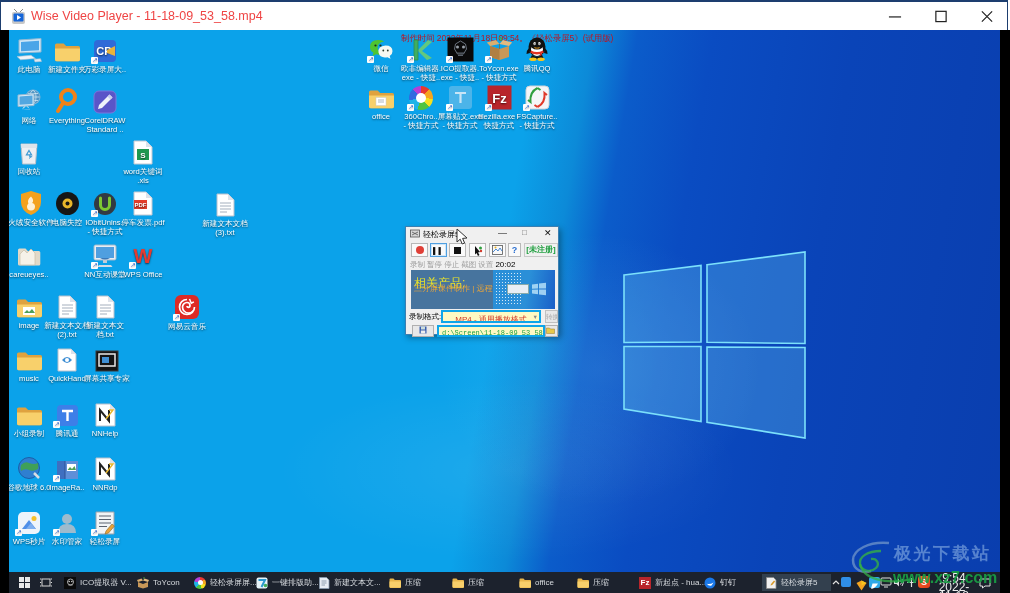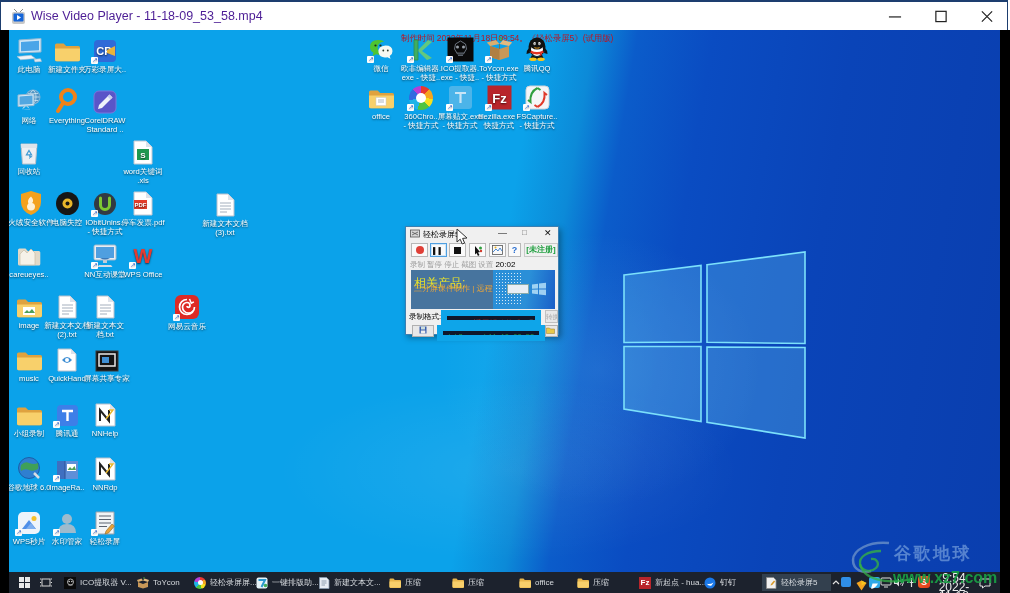--- a/index.html
+++ b/index.html
@@ -1,18 +1,18 @@
 <!DOCTYPE html>
 <html><head>
 <meta charset="utf-8">
 <style>
 html,body{margin:0;padding:0;}
 body{width:1010px;height:593px;position:relative;overflow:hidden;font-family:"Liberation Sans",sans-serif;background:#fff;}
 #titlebar{position:absolute;left:0;top:0;width:1008px;height:30px;background:#fff;border-top:2px solid #1d3e6f;border-left:1px solid #1d3e6f;border-right:1px solid #1d3e6f;box-sizing:border-box;}
-#tbtitle{position:absolute;left:30px;top:7px;font-size:12.5px;color:#4c1d95;}
+#tbtitle{position:absolute;left:30px;top:7px;font-size:12.5px;color:#ef4444;}
 .wbtn{position:absolute;top:0;width:14px;height:28px;color:#222;}
 #videoarea{position:absolute;left:0;top:30px;width:1010px;height:563px;background:#000;}
 #desktop{position:absolute;left:9px;top:30px;width:991px;height:563px;overflow:hidden;
 background:
 radial-gradient(ellipse 260px 220px at 590px 340px, rgba(150,225,255,0.15), rgba(150,225,255,0) 62%),
 radial-gradient(ellipse 330px 130px at 500px 440px, rgba(255,255,255,0.08), rgba(255,255,255,0) 70%),
 linear-gradient(99.5deg,#0ba2ea 0%,#0ba2ea 49%,#0c8ad8 54%,#0b5cca 58%,#0a4cc2 65%,#0a44b8 78%,#0a3eae 100%);}
 
 #taskbar{position:absolute;left:0;top:542px;width:991px;height:21px;background:#1c222d;}
 .tk{position:absolute;top:2px;height:17px;display:flex;align-items:center;color:#d8dce0;font-size:8px;white-space:nowrap;}
@@ -22,21 +22,21 @@
 .ic .g{height:26px;display:flex;align-items:flex-end;justify-content:center;margin-bottom:2px;position:relative;}
 .sc{position:absolute;left:calc(50% - 14px);bottom:-1px;width:7px;height:7px;background:#fff;border-radius:1px;color:#1b5cd5;font-size:6px;line-height:7px;text-align:center;}
 #redcap{position:absolute;left:392px;top:3px;font-size:8.5px;font-weight:normal;color:#bd1420;z-index:2;white-space:nowrap;letter-spacing:-0.1px;}
 
 #rec{position:absolute;left:396px;top:196px;width:154px;height:109px;background:#f0f0f0;border:1px solid #3c7fb1;box-sizing:border-box;z-index:20;box-shadow:2px 3px 6px rgba(0,0,0,.35);font-size:8px;}
 #rec .rtitle{position:absolute;left:0;top:0;width:100%;height:12px;background:#f0f0f0;color:#000;font-size:9px;}
 .rbtn{position:absolute;top:16px;width:17px;height:14px;background:#fafafa;border:1px solid #b8b8b8;box-sizing:border-box;display:flex;align-items:center;justify-content:center;}
 #rgrey{position:absolute;left:4px;top:33px;color:#9a9a9a;font-size:7.5px;white-space:nowrap;letter-spacing:0;}
 #rprev{position:absolute;left:5px;top:43px;width:144px;height:39px;background:#47749e;overflow:hidden;}
 #rfmt{position:absolute;left:3px;top:85px;color:#000;font-size:7.5px;}
-.rfield{position:absolute;background:#0f172a;border:6px solid #0ea5e9;box-sizing:border-box;font-size:8px;overflow:hidden;white-space:nowrap;}
+.rfield{position:absolute;background:#fef9c3;border:2px solid #0ea5e9;box-sizing:border-box;font-size:8px;overflow:hidden;white-space:nowrap;text-align:center;}
 
 #wmtext{position:absolute;left:885px;top:512px;font-size:17px;font-weight:bold;color:rgba(170,205,240,0.48);z-index:25;letter-spacing:2.5px;}
 #wmurl{position:absolute;left:884px;top:539px;font-size:16px;font-weight:bold;color:rgba(25,158,68,0.92);z-index:25;letter-spacing:0;}
 
 #cursor{position:absolute;left:447px;top:198px;z-index:40;}
 </style>
 </head>
 <body>
 <div id="videoarea"></div>
 <div id="desktop">
@@ -553,21 +553,21 @@
     <div style="position:absolute;left:139px;top:98px;width:13px;height:12px;background:#e8e8e8;border:1px solid #b0b0b0;box-sizing:border-box;"><svg width="9" height="9" viewBox="0 0 9 9">
           <path d="M0.5 2 h3 l1 1 h4 v4.5 h-8 Z" fill="#e8c84a" stroke="#9a7a2a" stroke-width=".5"></path>
         </svg></div>
   </div>
 
   <svg style="position:absolute;left:838px;top:511px;z-index:24;" width="72" height="46" viewBox="0 0 72 46">
       <path d="M42 2 C22 0 6 9 6 19 C6 29 16 33 24 30" fill="none" stroke="rgba(150,180,210,0.55)" stroke-width="2.5"></path>
       <path d="M34 10 C20 10 12 16 13 23 C14 30 24 32 29 27 C33 23 30 17 24 18" fill="none" stroke="rgba(52,175,70,0.8)" stroke-width="2.3"></path>
       <path d="M13 23 C16 38 38 44 66 38" fill="none" stroke="rgba(52,175,70,0.75)" stroke-width="2.2"></path>
     </svg>
-  <div id="wmtext">谷歌地球</div>
+  <div id="wmtext">极光下载站</div>
   <div id="wmurl">www.xz7.com</div>
 
   <svg id="cursor" width="12" height="18" viewBox="0 0 12 18">
       <path d="M1 1 L1 14 L4.2 11.2 L6.2 16 L8.6 15 L6.6 10.4 L11 10 Z" fill="#fff" stroke="#333" stroke-width="1"></path>
     </svg>
 </div>
 <div id="titlebar">
   <svg style="position:absolute;left:10px;top:6px" width="15" height="17" viewBox="0 0 15 17">
     <path d="M3 1 L6 4 M12 1 L9 4" stroke="#888" stroke-width="1" fill="none"></path>
     <rect x="1" y="4" width="13" height="12" rx="2" fill="#c8c8c8"></rect>

